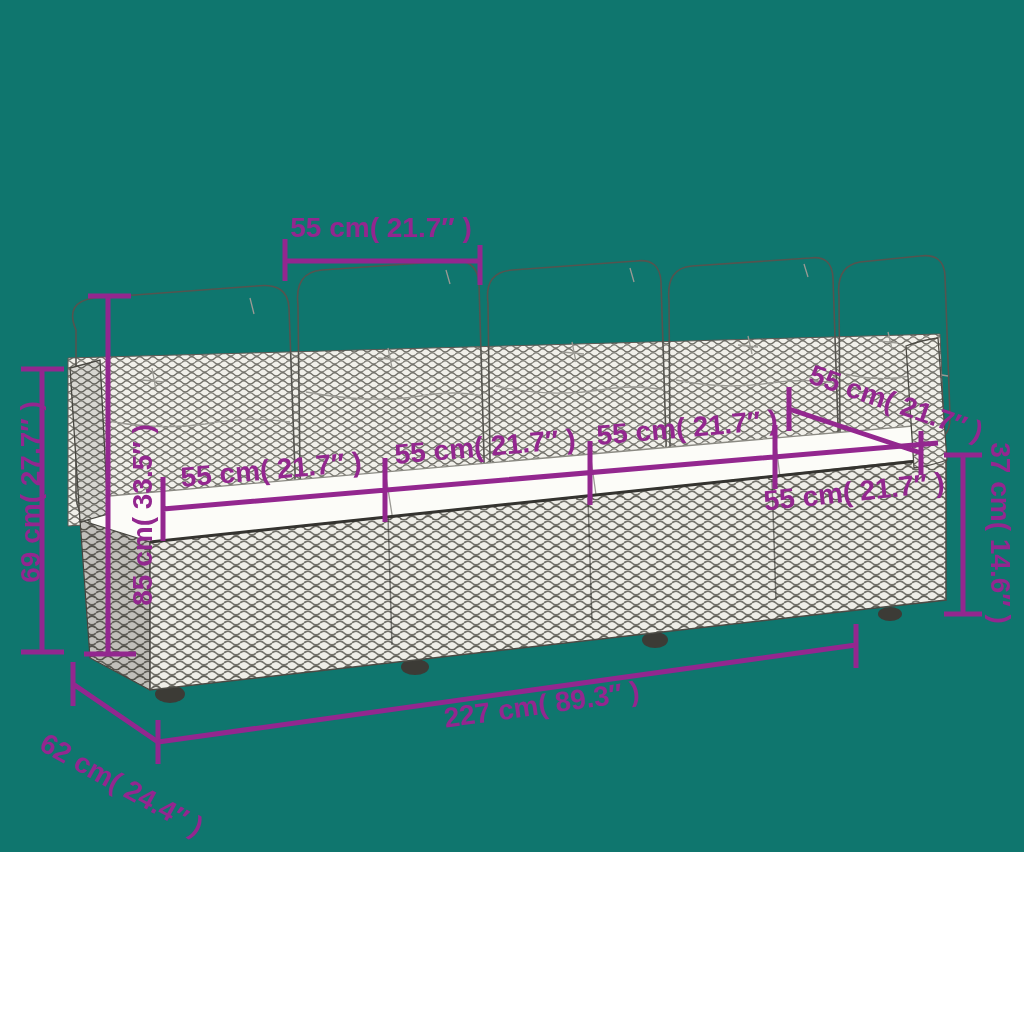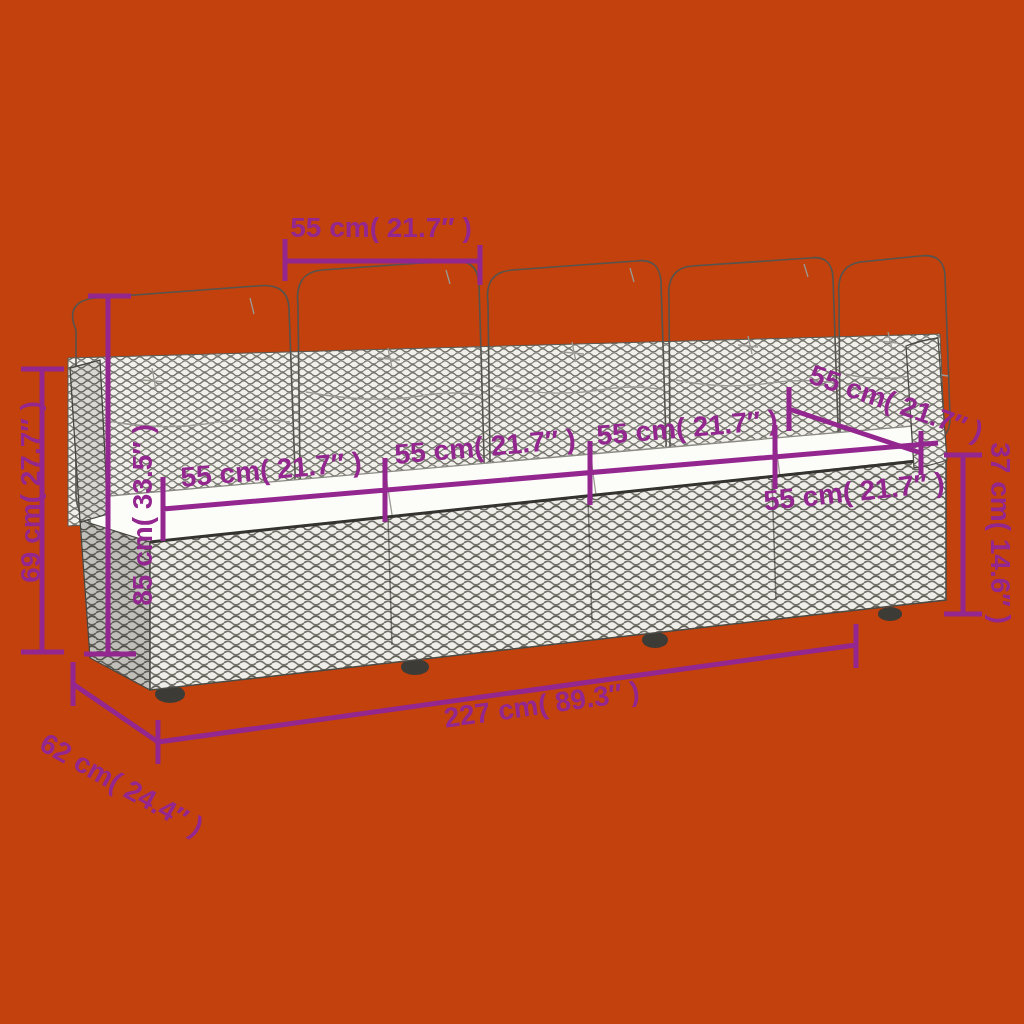--- a/index.html
+++ b/index.html
@@ -1,16 +1,16 @@
 <!DOCTYPE html>
 <html><head>
 <meta charset="utf-8">
 <style>
   html,body{margin:0;padding:0;background:#ffffff;}
-  .stage{width:1024px;height:1024px;position:relative;background:#c2410c;overflow:hidden;}
+  .stage{width:1024px;height:852px;position:relative;background:#0f766e;overflow:hidden;}
   svg{display:block;}
   .dim-line{fill:none;stroke:#93278F;stroke-width:5;stroke-linecap:butt;}
   .dim-text{fill:#93278F;font-family:"Liberation Sans","DejaVu Sans",sans-serif;
             font-weight:700;font-size:28px;}
   .outline{fill:none;stroke:#55544f;stroke-width:1.6;}
   .crease{fill:none;stroke:#9b9a94;stroke-width:1.3;}
 </style>
 </head>
 <body>
 

